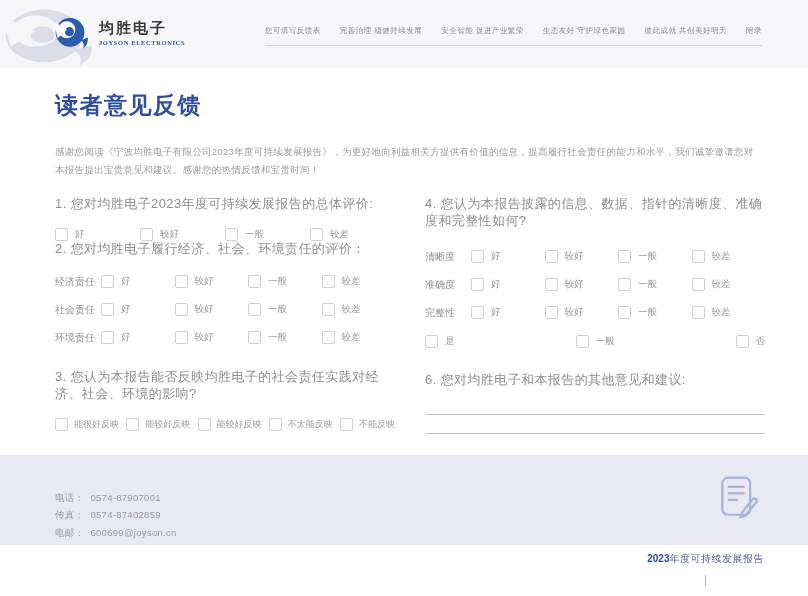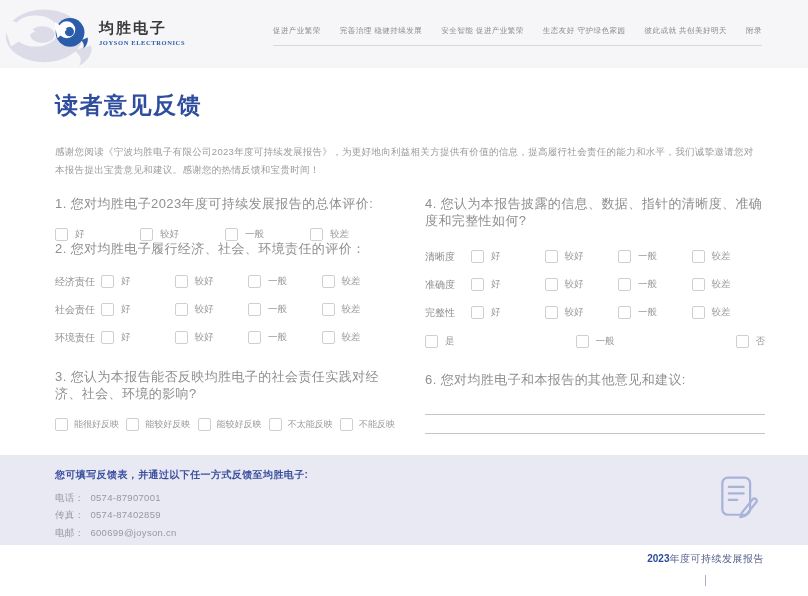--- a/index.html
+++ b/index.html
@@ -81,21 +81,21 @@
         <path d="M36 40 L-4 14 L8 66 Z" fill="#ffffff"></path>
         <path d="M80 72 C 88 80 90 88 86 98 C 96 90 102 78 100 64 Z" fill="#2a5caa"></path>
       </svg>
       <div class="logo-text">
         <span class="logo-cn">均胜电子</span>
         <span class="logo-en">JOYSON ELECTRONICS</span>
       </div>
     </div>
 
     <nav class="nav">
-      <a class="nav-item">促进产业繁荣</a>
+      <a class="nav-item">您可填写反馈表</a>
       <a class="nav-item">完善治理 稳健持续发展</a>
       <a class="nav-item">安全智能 促进产业繁荣</a>
       <a class="nav-item">生态友好 守护绿色家园</a>
       <a class="nav-item">彼此成就 共创美好明天</a>
       <a class="nav-item">附录</a>
     </nav>
   </header>
 
   <h1 class="title">读者意见反馈</h1>
   <p class="intro">感谢您阅读《宁波均胜电子有限公司2023年度可持续发展报告》，为更好地向利益相关方提供有价值的信息，提高履行社会责任的能力和水平，我们诚挚邀请您对本报告提出宝贵意见和建议。感谢您的热情反馈和宝贵时间！</p>
@@ -281,21 +281,20 @@
           <span>否</span>
         </label>
     </div>
 
     <div class="q-label mt-q6">6.  您对均胜电子和本报告的其他意见和建议:</div>
     <div class="ans-line l1"></div>
     <div class="ans-line l2"></div>
   </section>
 
   <section class="feedback">
-    <div class="fb-heading">您可填写反馈表，并通过以下任一方式反馈至均胜电子:</div>
     <div class="fb-contacts">
       <div class="contact-row">
         <span>电话：</span>
         <span>0574-87907001</span>
       </div>
       <div class="contact-row">
         <span>传真：</span>
         <span>0574-87402859</span>
       </div>
       <div class="contact-row">

